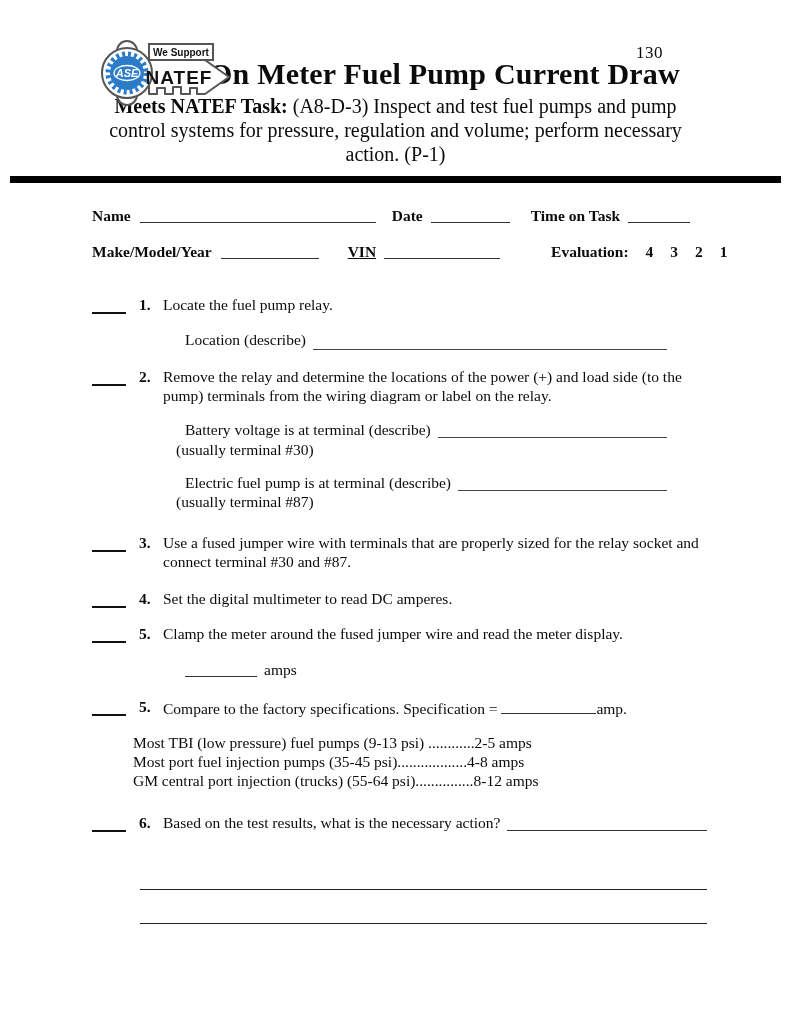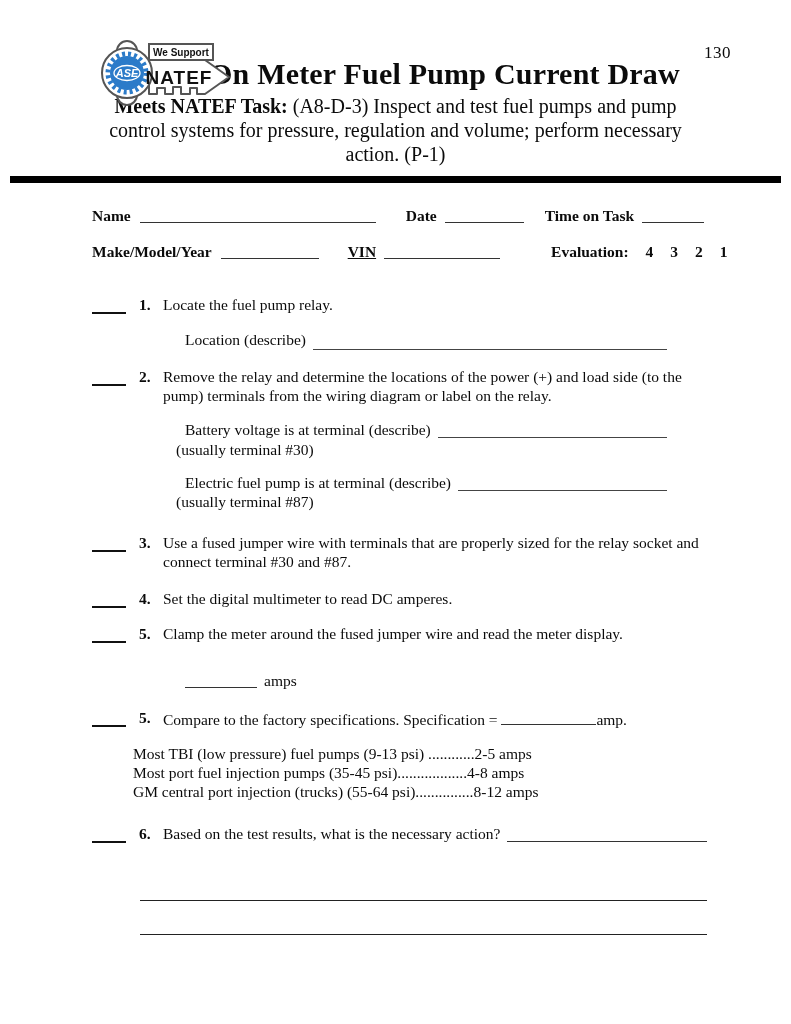--- a/index.html
+++ b/index.html
@@ -1,21 +1,21 @@
 <!DOCTYPE html>
 <html><head>
 <meta charset="utf-8">
 <style>
   html,body{margin:0;padding:0;background:#ffffff;}
   .page{
     position:relative;width:791px;height:1024px;background:#ffffff;color:#0b0b0b;
     font-family:"Liberation Serif", serif;font-size:15.5px;line-height:1.25;overflow:hidden;
   }
   
-  .page-number{position:absolute;top:42px;left:704px;font-size:17px;letter-spacing:.5px;}
+  .page-number{position:absolute;top:42px;left:636px;font-size:17px;letter-spacing:.5px;}
   .logo{position:absolute;top:36px;left:93px;width:140px;height:72px;}
   .header{padding-top:57px;text-align:center;}
   .title{margin:0;font-size:30px;font-weight:bold;letter-spacing:.2px;line-height:1.1;}
   .subtitle{margin:4px auto 0;max-width:600px;font-size:20px;line-height:1.2;}
   .subtitle b{font-weight:bold;}
   .rule{margin:10px 10px 0 10px;height:7px;background:#000;}
   
   .content{padding:0 84px 0 92px;}
   .field-row{display:flex;align-items:flex-start;margin-top:23px;white-space:nowrap;}
   .field-row.second{margin-top:17px;}
@@ -70,21 +70,21 @@
     <p class="subtitle"><b>Meets NATEF Task:</b> <span>(A8-D-3) Inspect and test fuel pumps and pump control systems for pressure, regulation and volume; perform necessary action.  (P-1)</span></p>
   </div>
 
   <div class="rule"></div>
 
   <div class="content">
 
     <div class="field-row">
       <span class="lbl">Name</span>
       <span class="blank" style="width:236px;margin-left:9px;"></span>
-      <span class="lbl" style="margin-left:30px;">Date</span>
+      <span class="lbl" style="margin-left:16px;">Date</span>
       <span class="blank" style="width:79px;margin-left:8px;"></span>
       <span class="lbl" style="margin-left:21px;text-align:right;">Time on Task</span>
       <span class="blank" style="width:62px;margin-left:8px;"></span>
     </div>
 
     <div class="field-row second">
       <span class="lbl">Make/Model/Year</span>
       <span class="blank" style="width:98px;margin-left:9px;"></span>
       <span class="lbl" style="margin-left:29px;text-decoration:underline;">VIN</span>
       <span class="blank" style="width:116px;margin-left:8px;"></span>
@@ -133,21 +133,21 @@
         <span class="score-blank"></span>
         <span class="step-num">4.</span>
         <div class="step-text">Set the digital multimeter to read DC amperes.</div>
       </div>
 
       <div class="step" style="margin-top:16px;">
         <span class="score-blank"></span>
         <span class="step-num">5.</span>
         <div class="step-text">Clamp the meter around the fused jumper wire and read the meter display.</div>
       </div>
-      <div class="sub-row" style="margin-top:28px;">
+      <div class="sub-row" style="margin-top:17px;">
         <span class="blank" style="width:72px;border-bottom-width:1px;"></span>
         <span class="lead" style="margin-left:7px;">amps</span>
       </div>
 
       <div class="step" style="margin-top:17px;">
         <span class="score-blank"></span>
         <span class="step-num">5.</span>
         <div class="step-text">
           <span>Compare to the factory specifications.  Specification =</span>
           <span class="blank" style="width:95px;border-bottom-width:1px;"></span><span>amp.</span>

